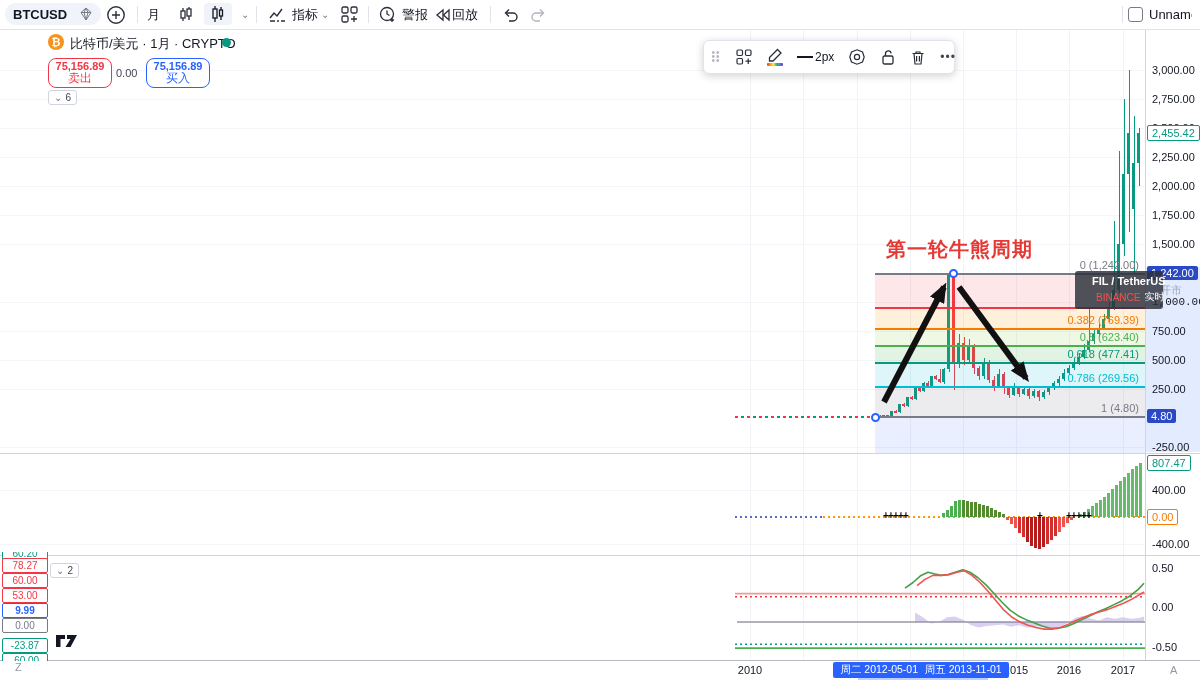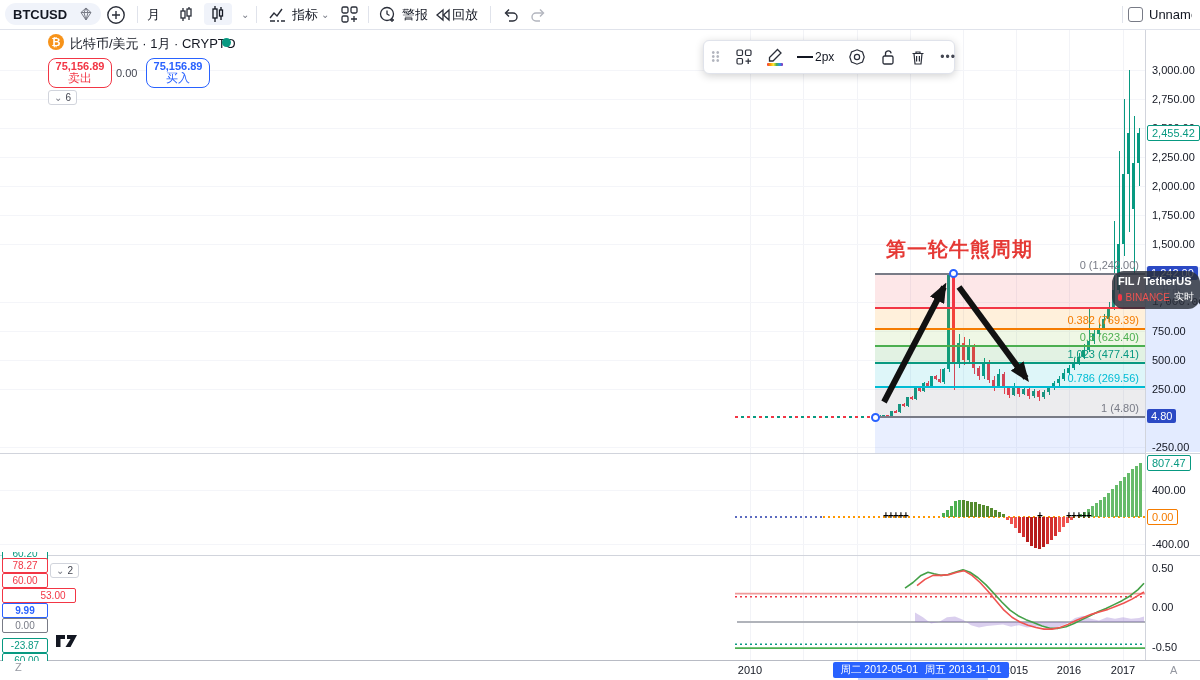--- a/index.html
+++ b/index.html
@@ -54,21 +54,21 @@
   .plabel.outline{background:#fff;border:1px solid;}
   
   #fib{position:absolute;left:875px;top:0;width:270px;height:680px;z-index:4;pointer-events:none;}
   .fband{position:absolute;left:0;width:270px;}
   .fline{position:absolute;left:0;width:270px;height:2px;}
   .flabel{position:absolute;right:6px;font-size:11px;white-space:nowrap;z-index:6;}
   .belowfill{position:absolute;left:875px;top:418px;width:270px;height:35px;background:rgba(41,98,255,.10);z-index:3;}
   .anchor{position:absolute;width:9px;height:9px;border-radius:50%;background:#fff;border:2px solid #2962ff;box-sizing:border-box;z-index:9;}
   .annotation{position:absolute;left:886px;top:236px;font-size:20px;font-weight:700;color:#e53935;z-index:8;letter-spacing:1px;}
   
-  .tooltip{position:absolute;left:1075px;top:271px;width:88px;height:38px;background:rgba(42,46,57,.82);border-radius:12px;color:#fff;z-index:20;padding:4px 6px;box-sizing:border-box;margin-left:37px;}
+  .tooltip{position:absolute;left:1075px;top:271px;width:88px;height:38px;background:rgba(42,46,57,.82);border-radius:3px;color:#fff;z-index:20;padding:4px 17px;box-sizing:border-box;}
   .tooltip .t1{font-size:11px;font-weight:600;white-space:nowrap;}
   .tooltip .t2{font-size:10px;margin-top:3px;display:flex;align-items:center;gap:4px;white-space:nowrap;}
   .ex-dot{width:7px;height:7px;border-radius:2px;background:#f23645;display:inline-block;}
   .session-ghost{position:absolute;left:1160px;top:283px;font-size:11px;color:#b0b3bb;z-index:2;}
   
   .wick{position:absolute;width:1px;z-index:3;}
   .body{position:absolute;width:3px;z-index:3;}
   .hbar{position:absolute;width:3px;z-index:2;}
   .dotline{position:absolute;height:2px;z-index:2;}
   .plus{position:absolute;font-size:10px;font-weight:900;color:#000;z-index:4;line-height:10px;}
@@ -400,21 +400,21 @@
     <div class="fband" style="top: 307.798px; height: 20.9531px; background: rgba(255, 152, 0, 0.14);"></div>
     <div class="fline" style="top: 306.798px; background: rgb(242, 54, 69);"></div>
     <div class="fband" style="top: 328.751px; height: 16.9348px; background: rgba(139, 195, 74, 0.14);"></div>
     <div class="fline" style="top: 327.751px; background: rgb(245, 124, 0);"></div>
     <div class="flabel" style="top: 313.751px; color: rgb(245, 124, 0);">0.382 (769.39)</div>
     <div class="fband" style="top: 345.686px; height: 16.9348px; background: rgba(76, 175, 80, 0.16);"></div>
     <div class="fline" style="top: 344.686px; background: rgb(76, 175, 80);"></div>
     <div class="flabel" style="top: 330.686px; color: rgb(76, 175, 80);">0.5 (623.40)</div>
     <div class="fband" style="top: 362.62px; height: 24.1106px; background: rgba(0, 188, 212, 0.13);"></div>
     <div class="fline" style="top: 361.62px; background: rgb(8, 153, 129);"></div>
-    <div class="flabel" style="top: 347.62px; color: rgb(8, 153, 129);">1.023 (477.41)</div>
+    <div class="flabel" style="top: 347.62px; color: rgb(8, 153, 129);">0.618 (477.41)</div>
     <div class="fband" style="top: 386.731px; height: 30.7122px; background: rgba(120, 123, 134, 0.14);"></div>
     <div class="fline" style="top: 385.731px; background: rgb(0, 188, 212);"></div>
     <div class="flabel" style="top: 371.731px; color: rgb(0, 188, 212);">0.786 (269.56)</div>
     <div class="fline" style="top: 416.443px; background: rgb(120, 123, 134);"></div>
     <div class="flabel" style="top: 402.443px; color: rgb(120, 123, 134);">1 (4.80)</div>
   </div>
 <div class="belowfill"></div>
 <div id="hist-layer">
     <div class="dotline" style="left: 735px; top: 516px; width: 88px; background: repeating-linear-gradient(90deg, rgb(92, 107, 192) 0px, rgb(92, 107, 192) 2px, transparent 2px, transparent 5px);"></div>
     <div class="dotline" style="left: 823px; top: 516px; width: 322px; background: repeating-linear-gradient(90deg, rgb(255, 152, 0) 0px, rgb(255, 152, 0) 2px, transparent 2px, transparent 5px);"></div>
@@ -536,21 +536,21 @@
     <div class="tick" style="top: 610.5px;">-0.50</div>
   </div>
 <div class="pane-sep" style="top:453px;"></div>
 <div class="pane-sep" style="top:555px;"></div>
 <div class="pane-sep" style="top:660px;background:#b8bbc4;"></div>
 
 <div id="left-stack">
     <div class="lstack-label" style="top: 546px; color: rgb(8, 153, 129); border-color: rgb(8, 153, 129); clip-path: inset(6px 0px 0px);">60.20</div>
     <div class="lstack-label" style="top: 558px; color: rgb(242, 54, 69); border-color: rgb(242, 54, 69);">78.27</div>
     <div class="lstack-label" style="top: 573px; color: rgb(242, 54, 69); border-color: rgb(242, 54, 69);">60.00</div>
-    <div class="lstack-label" style="top: 588px; color: rgb(242, 54, 69); border-color: rgb(242, 54, 69); padding-left: 28px;">53.00</div>
+    <div class="lstack-label" style="top: 588px; color: rgb(242, 54, 69); border-color: rgb(242, 54, 69);">53.00</div>
     <div class="lstack-label" style="top: 603px; color: rgb(41, 98, 255); border-color: rgb(41, 98, 255); font-weight: bold;">9.99</div>
     <div class="lstack-label" style="top: 618px; color: rgb(120, 123, 134); border-color: rgb(120, 123, 134);">0.00</div>
     <div class="lstack-label" style="top: 638px; color: rgb(8, 153, 129); border-color: rgb(8, 153, 129);">-23.87</div>
     <div class="lstack-label" style="top: 653px; color: rgb(8, 153, 129); border-color: rgb(8, 153, 129); clip-path: inset(0px 0px 7px);">-60.00</div>
   </div>
 
 <svg class="tv-logo" width="24" height="18" viewBox="0 0 24 18">
     <path d="M1 3 h9 v4 h-4.5 v8 h-4.5 z" fill="#131722"></path>
     <path d="M12 3 h10 l-6.5 12 h-5 l5-8 h-3.5 z" fill="#131722"></path>
   </svg>

